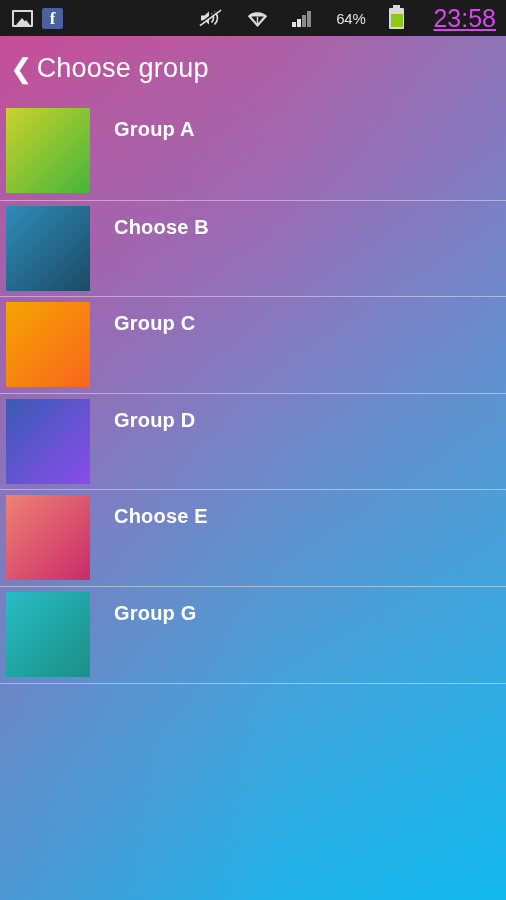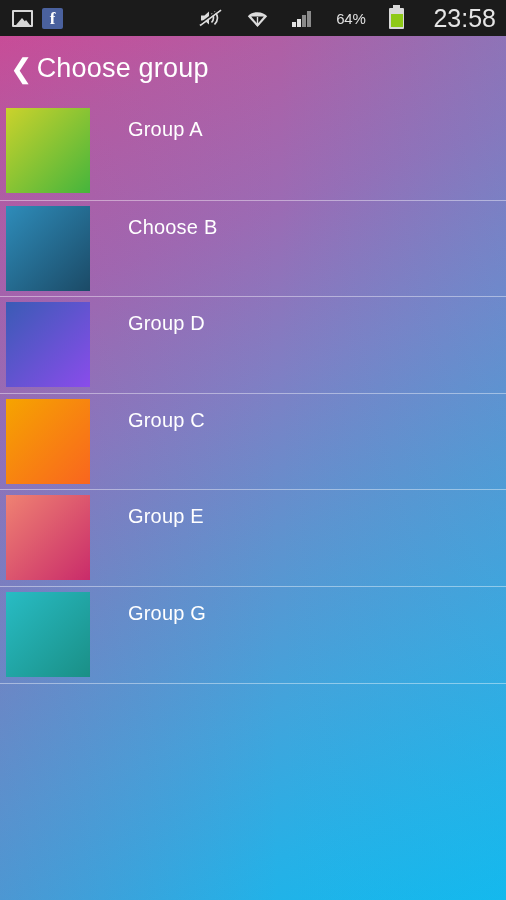--- a/index.html
+++ b/index.html
@@ -92,24 +92,25 @@
     content:""; position:absolute;
     top:-3px; left:4px; width:7px; height:3px;
     background:#d9d9d9;
   }
   .icon-battery .fill {
     position:absolute; left:1.5px; right:1.5px; bottom:1.5px;
     height:63%;
     background:#8ec916;
   }
   .sb-time {
-    color:#e5e5e5; font-size:25px;
+    color:#d946ef; font-size:25px;
     letter-spacing:0px;
     margin-left:5px;
     font-weight:400;
+    text-decoration:underline;
   }
 
   
   #bg {
     position:absolute; top:36px; left:0;
     width:506px; height:864px;
     background:
       linear-gradient(160deg,
         #c8509a 0%,
         #b05fa5 10%,
@@ -163,23 +164,23 @@
   }
   .row:first-child { border-top:none; }
   .thumb {
     width:84px; height:85px;
     margin-left:6px; margin-top:5px;
     flex:0 0 auto;
   }
   .row-label {
     color:#ffffff;
     font-size:20px;
-    margin-left:38px;
+    margin-left:24px;
     margin-top:15px;
-    font-weight:400;
+    font-weight:700;
     letter-spacing:0.2px;
   }
 </style>
 </head>
 <body>
 
 <div id="screen">
 
   <div id="bg"></div>
 
@@ -229,30 +230,30 @@
   <div id="list">
       <div class="row">
         <div class="thumb" style="background: linear-gradient(135deg, rgb(203, 210, 44) 0%, rgb(69, 181, 60) 100%);"></div>
         <div class="row-label">Group A</div>
       </div>
       <div class="row">
         <div class="thumb" style="background: linear-gradient(135deg, rgb(46, 140, 186) 0%, rgb(27, 74, 102) 100%);"></div>
         <div class="row-label">Choose B</div>
       </div>
       <div class="row">
+        <div class="thumb" style="background: linear-gradient(135deg, rgb(246, 164, 0) 0%, rgb(249, 101, 31) 100%);"></div>
+        <div class="row-label">Group C</div>
+      </div>
+      <div class="row">
         <div class="thumb" style="background: linear-gradient(135deg, rgb(58, 91, 181) 0%, rgb(138, 76, 235) 100%);"></div>
         <div class="row-label">Group D</div>
       </div>
       <div class="row">
-        <div class="thumb" style="background: linear-gradient(135deg, rgb(246, 164, 0) 0%, rgb(249, 101, 31) 100%);"></div>
-        <div class="row-label">Group C</div>
-      </div>
-      <div class="row">
         <div class="thumb" style="background: linear-gradient(135deg, rgb(239, 130, 114) 0%, rgb(201, 43, 106) 100%);"></div>
-        <div class="row-label">Group E</div>
+        <div class="row-label">Choose E</div>
       </div>
       <div class="row">
         <div class="thumb" style="background: linear-gradient(135deg, rgb(40, 188, 196) 0%, rgb(26, 143, 134) 100%);"></div>
         <div class="row-label">Group G</div>
       </div>
       <div class="row">
         <div class="thumb"></div>
         <div class="row-label"></div>
       </div>
     </div>

